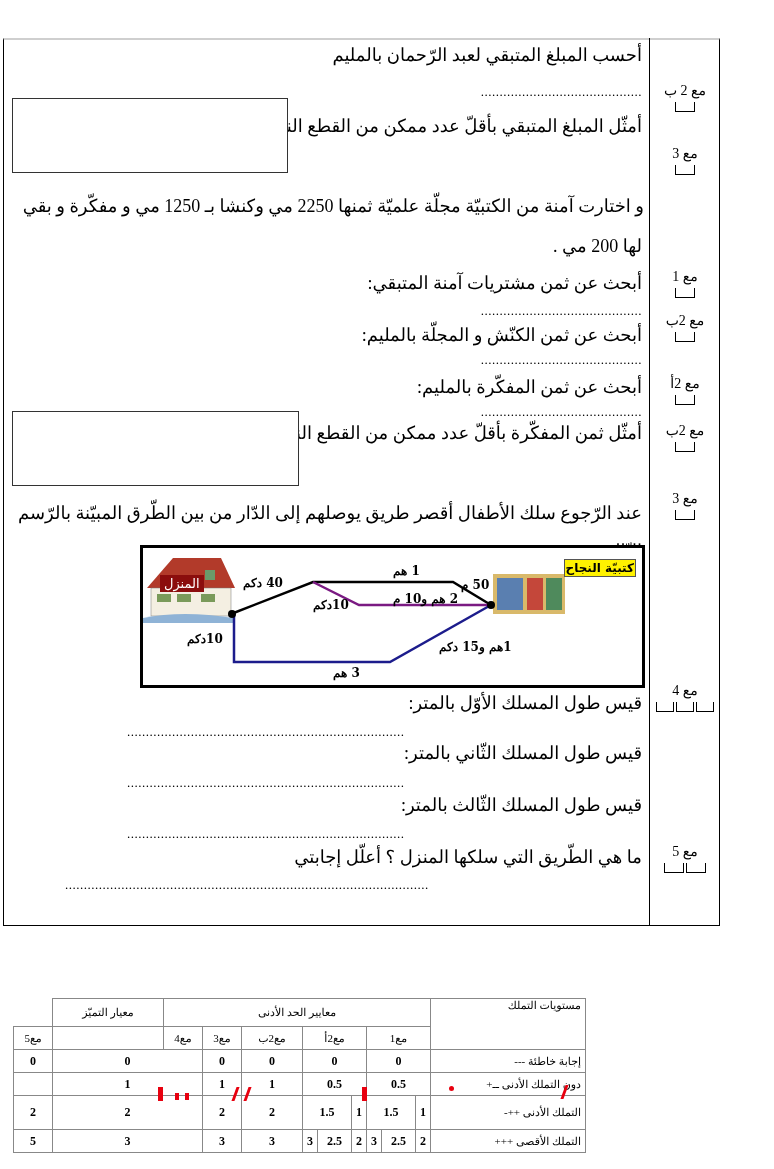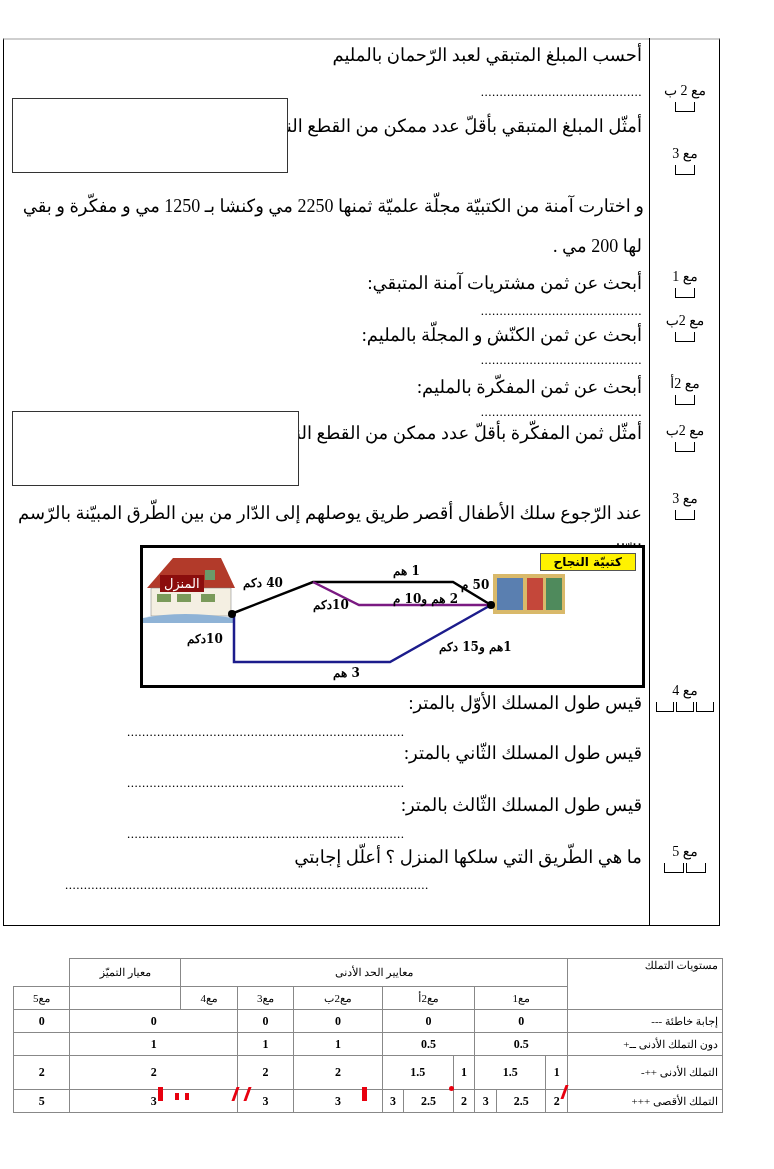--- a/index.html
+++ b/index.html
@@ -14,24 +14,24 @@
   .answer-box { position:absolute; border:1px solid #333; background:#fff; box-sizing:border-box; }
   .crit { position:absolute; width:60px; text-align:center; font-size:14px; }
   .crit .lbl { display:block; }
   .tick { display:flex; justify-content:center; height:10px; margin-top:3px; }
   .tick span { display:inline-block; width:18px; height:9px; border:1px solid #000; border-top:none; margin:0 1px; }
   .map { position:absolute; left:140px; top:545px; width:505px; height:143px;
          border:3px solid #000; box-sizing:border-box; background:#fff; }
   .map svg { position:absolute; left:0; top:0; }
   .house-label { position:absolute; left:17px; top:27px; background:#8b0d0d; color:#fff; font-size:13px;
                  padding:1px 4px; font-family:"DejaVu Sans",sans-serif; }
-  .shop-label { position:absolute; right:6px; top:5px; background:#fff200; color:#000; font-size:12px;
-                padding:1px 13px; border:1px solid #555; font-family:"DejaVu Sans",sans-serif; font-weight:bold; }
+  .shop-label { position:absolute; right:6px; top:11px; background:#fff200; color:#000; font-size:12px;
+                padding:1px 1px; border:1px solid #555; font-family:"DejaVu Sans",sans-serif; font-weight:bold; }
   .mlabel { position:absolute; font-size:12px; font-weight:bold; white-space:nowrap; font-family:"DejaVu Serif",serif; }
-  table.grade { position:absolute; left:13px; top:958px; width:710px; border-collapse:collapse;
+  table.grade { position:absolute; left:13px; top:998px; width:573px; border-collapse:collapse;
                 font-size:12px; font-family:"Liberation Serif",serif; }
   table.grade td { border:1px solid #888; text-align:center; height:22px; padding:0; font-weight:bold; }
   table.grade td.h { font-weight:normal; font-size:11px; }
   table.grade td.lab { text-align:right; padding-right:4px; font-weight:normal; font-size:11px; }
   .redmark { position:absolute; background:#e8000f; }
 </style>
 </head>
 <body>
 
 <div class="frame"></div>

